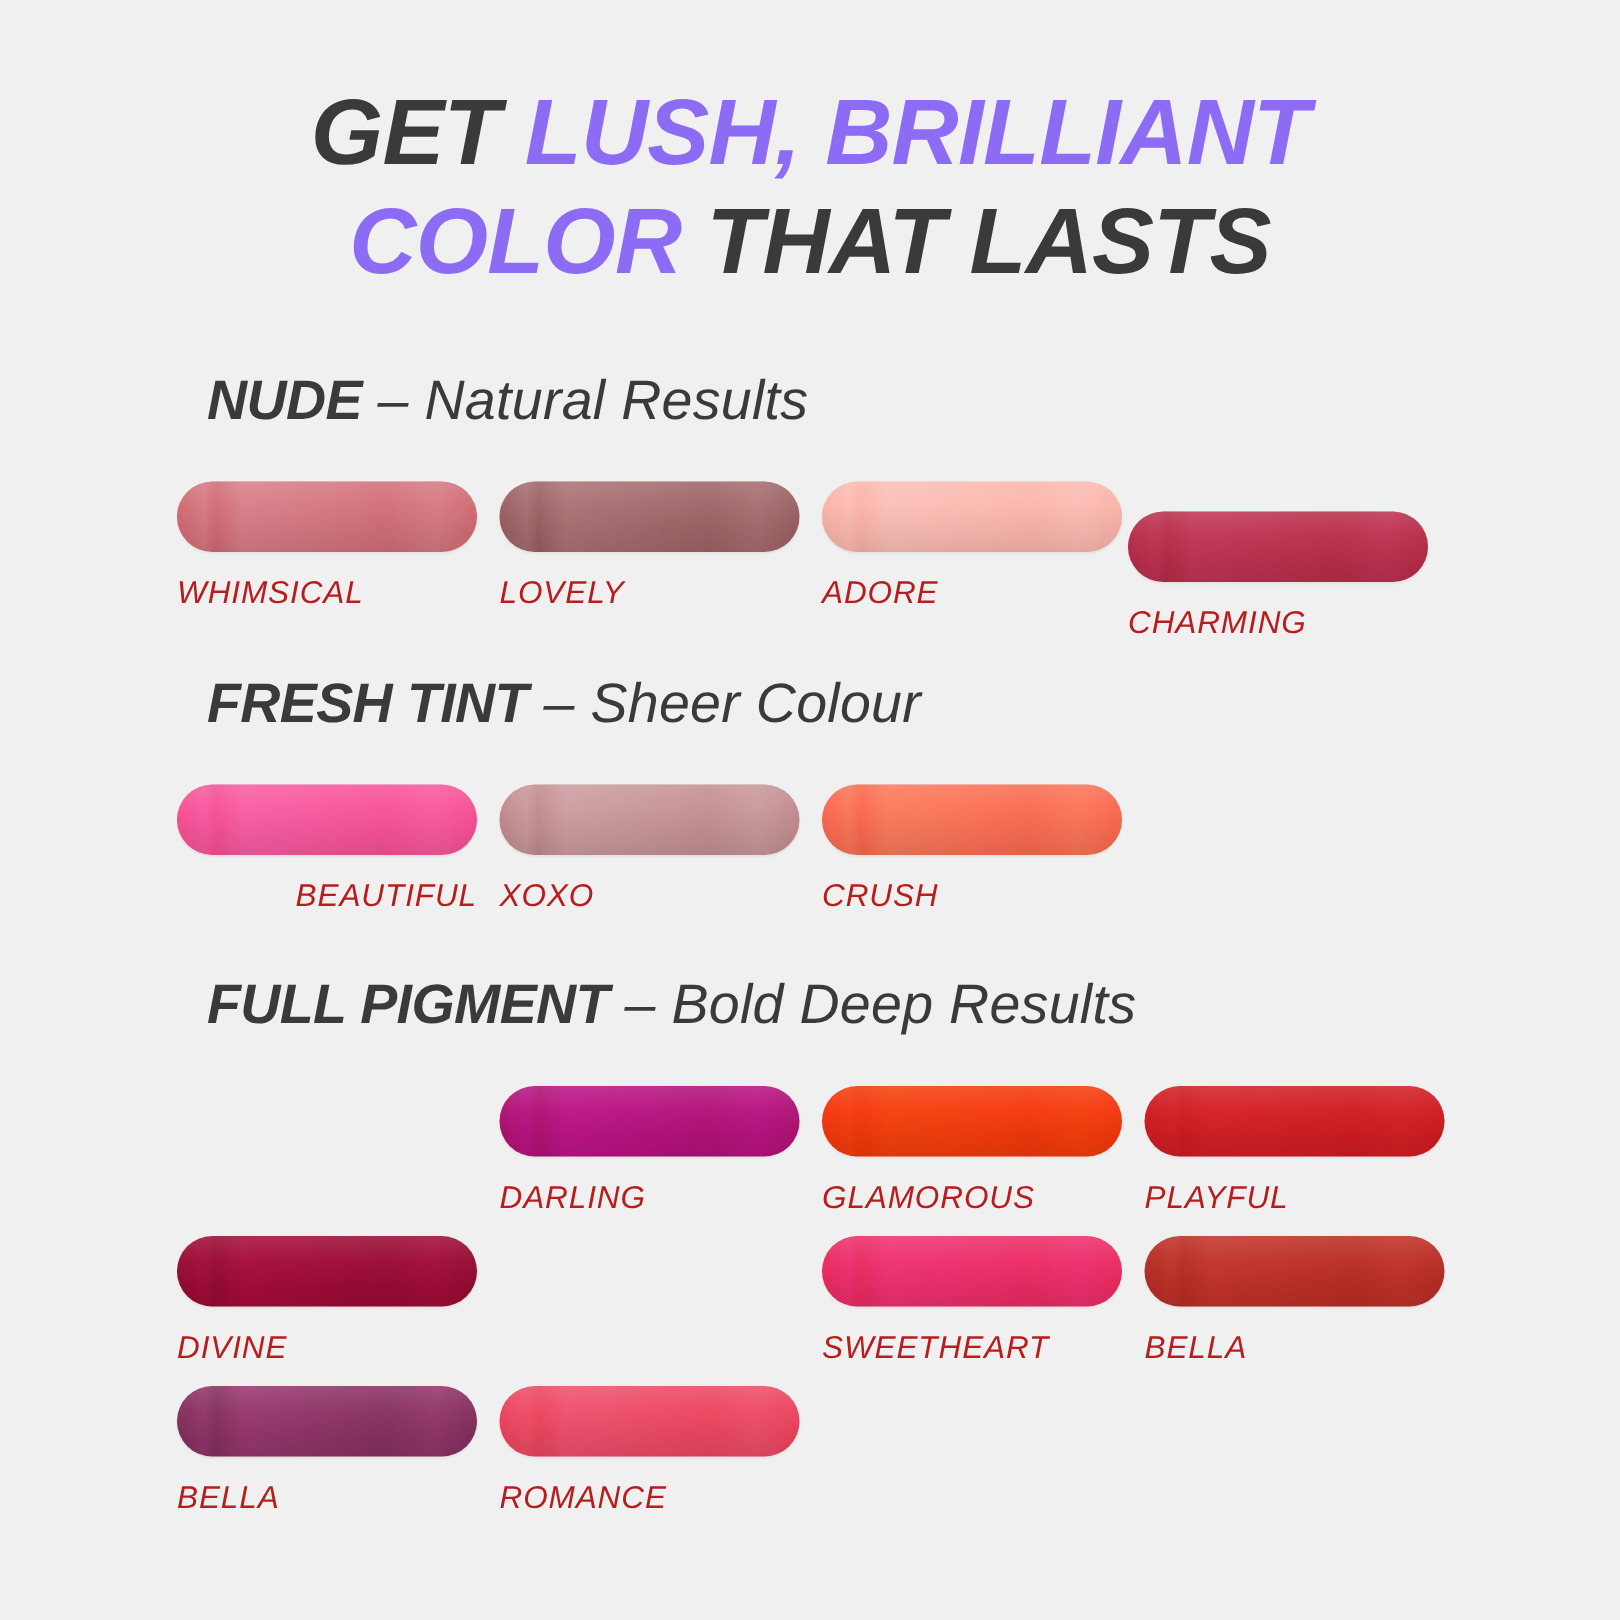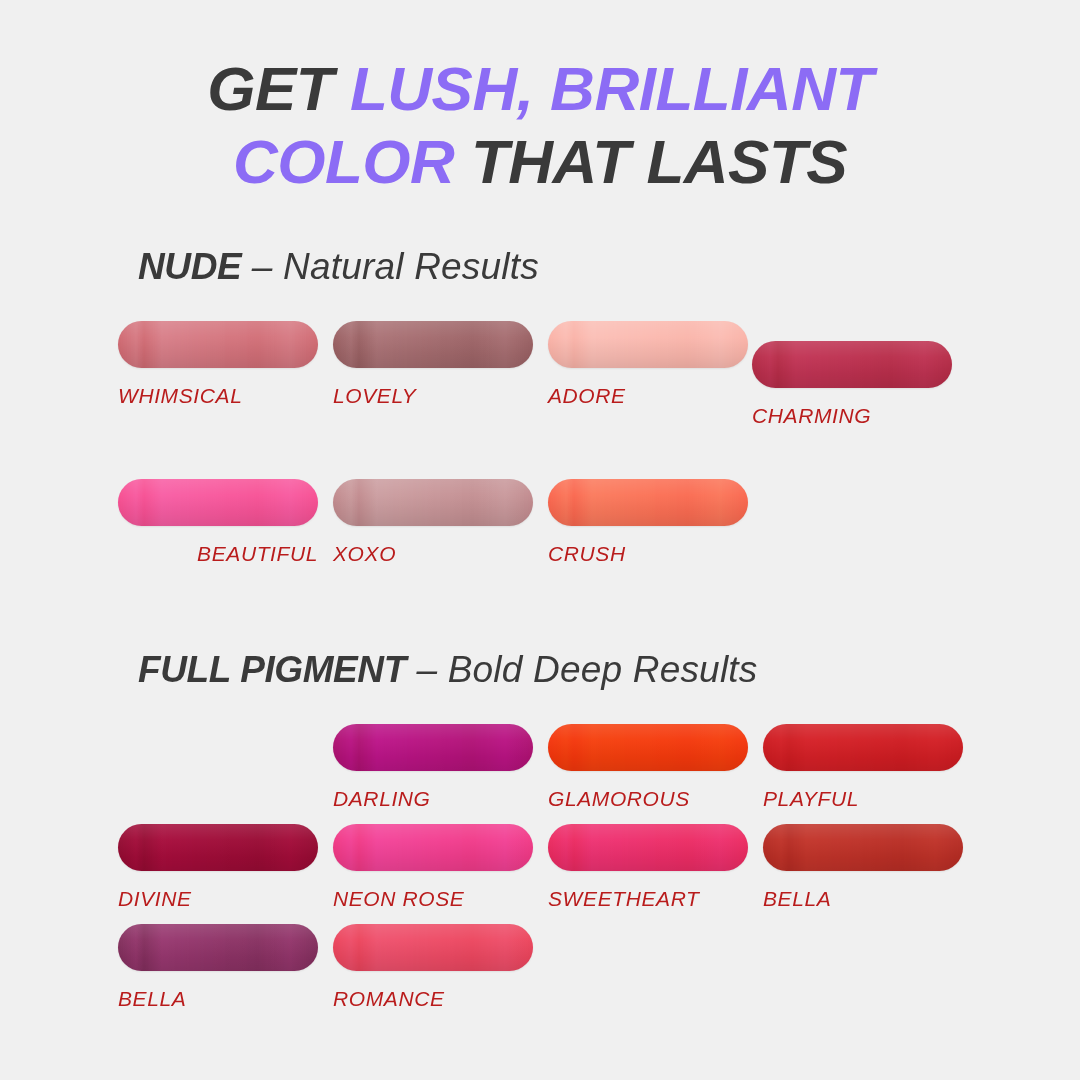--- a/index.html
+++ b/index.html
@@ -135,20 +135,21 @@
               <div class="sw-label">ADORE</div>
             </div>
             <div class="cell" style="left: 752px; margin-top: 20px;">
               <div class="swatch" style="background-color: rgb(187, 47, 77);"></div>
               <div class="sw-label">CHARMING</div>
             </div>
           </div>
         </div>
       </div>
       <div class="section" style="top: 447px;">
+        <div class="section-head"><span class="sh-bold">FRESH TINT</span><span class="sh-light"> – Sheer Colour</span></div>
         <div class="rows" style="margin-top: 32px;">
           <div class="row">
             <div class="cell" style="left: 118px; text-align: right;">
               <div class="swatch" style="background-color: rgb(248, 85, 154);"></div>
               <div class="sw-label">BEAUTIFUL</div>
             </div>
             <div class="cell" style="left: 333px;">
               <div class="swatch" style="background-color: rgb(198, 147, 150);"></div>
               <div class="sw-label">XOXO</div>
             </div>
@@ -174,24 +175,20 @@
             <div class="cell" style="left: 763px;">
               <div class="swatch" style="background-color: rgb(209, 29, 35);"></div>
               <div class="sw-label">PLAYFUL</div>
             </div>
           </div>
           <div class="row">
             <div class="cell" style="left: 118px;">
               <div class="swatch" style="background-color: rgb(157, 11, 54);"></div>
               <div class="sw-label">DIVINE</div>
             </div>
-            <div class="cell" style="left: 333px;">
-              <div class="swatch" style="background-color: rgb(242, 61, 142);"></div>
-              <div class="sw-label">NEON ROSE</div>
-            </div>
             <div class="cell" style="left: 548px;">
               <div class="swatch" style="background-color: rgb(237, 45, 104);"></div>
               <div class="sw-label">SWEETHEART</div>
             </div>
             <div class="cell" style="left: 763px;">
               <div class="swatch" style="background-color: rgb(188, 47, 38);"></div>
               <div class="sw-label">BELLA</div>
             </div>
           </div>
           <div class="row">

